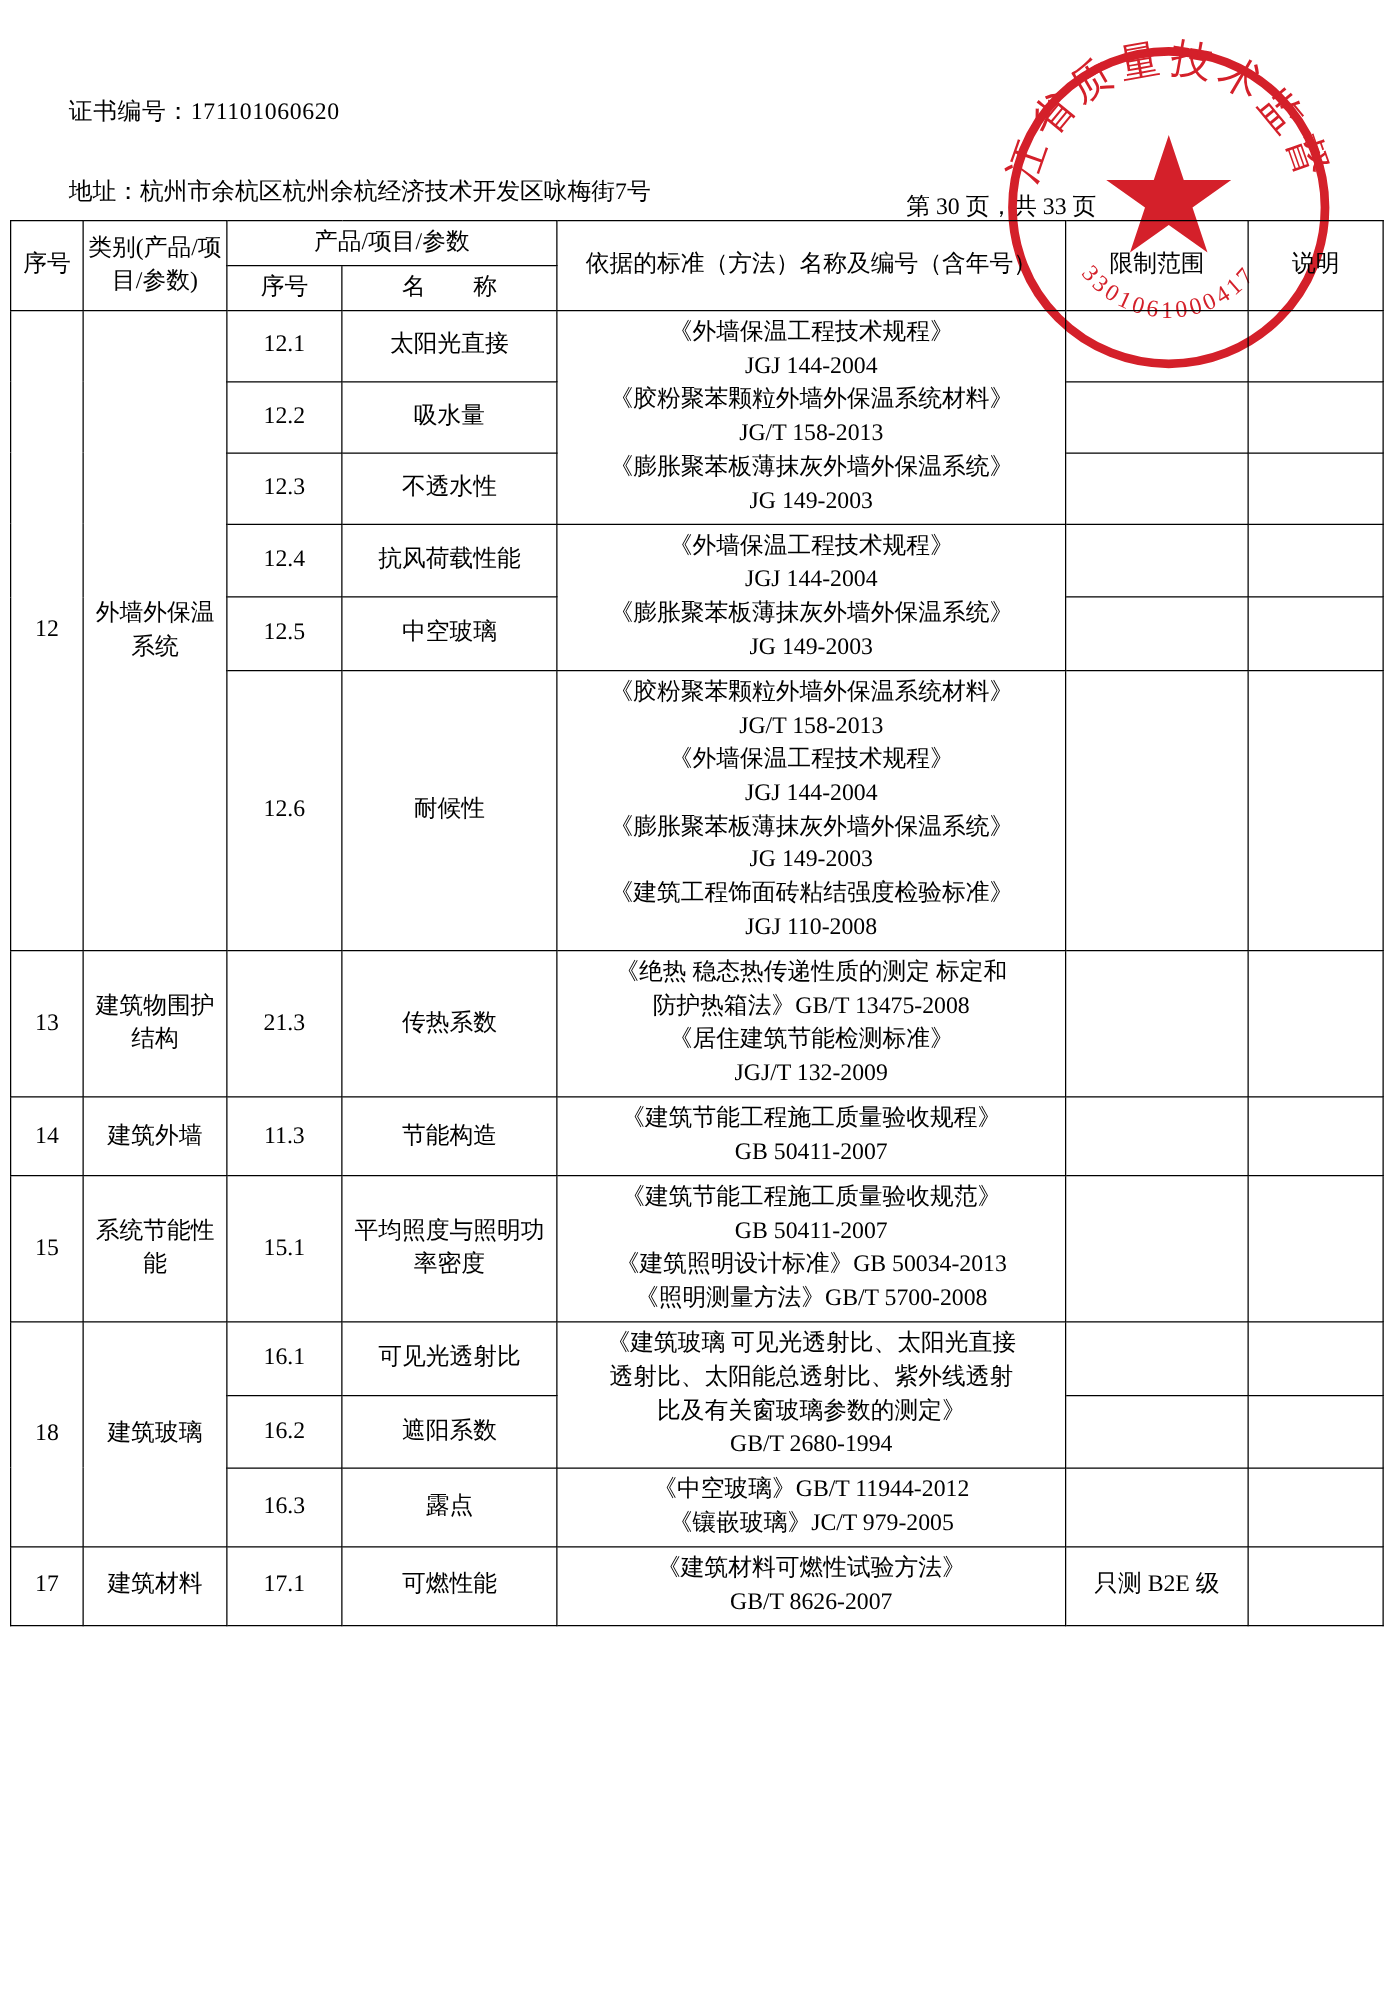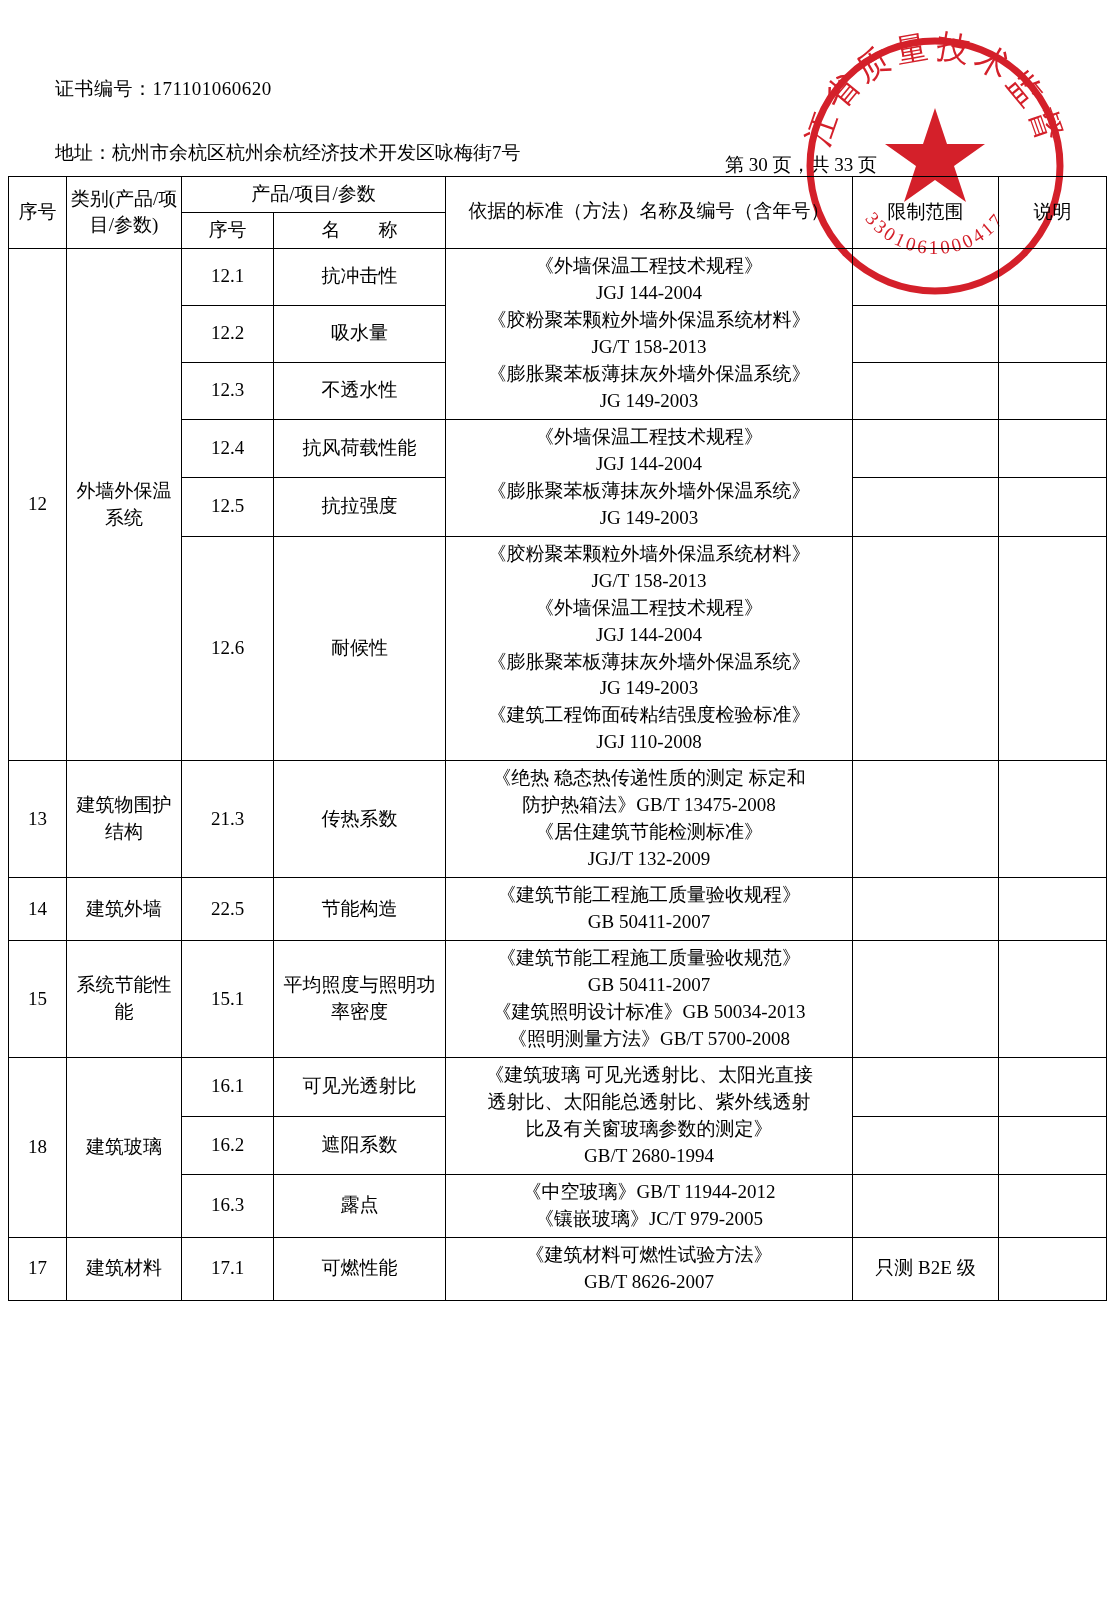--- a/index.html
+++ b/index.html
@@ -81,21 +81,20 @@
     padding-left: 8px;
   }
   .hdr-prodlabel {
     font-size: 19px;
     text-align: left;
     padding-left: 8px;
   }
   .hdr-std {
     font-size: 19px;
     line-height: 1.45;
-    font-family: Liberation Mono, monospace;
   }
   .std-cell {
     line-height: 1.5;
     font-size: 19px;
   }
 
   
   .seal {
     position: absolute;
     left: 795px;
@@ -157,21 +156,21 @@
       <tr>
         <th>序号</th>
         <th>名　　称</th>
       </tr>
     </thead>
     <tbody>
         <tr>
           <td rowspan="6">12</td>
           <td rowspan="6">外墙外保温系统</td>
           <td>12.1</td>
-          <td>抗冲击性</td>
+          <td>太阳光直接</td>
           <td class="std-cell" rowspan="3">
             <div>《外墙保温工程技术规程》</div>
             <div>JGJ 144-2004</div>
             <div>《胶粉聚苯颗粒外墙外保温系统材料》</div>
             <div>JG/T 158-2013</div>
             <div>《膨胀聚苯板薄抹灰外墙外保温系统》</div>
             <div>JG 149-2003</div>
           </td>
           <td></td>
           <td></td>
@@ -195,21 +194,21 @@
             <div>《外墙保温工程技术规程》</div>
             <div>JGJ 144-2004</div>
             <div>《膨胀聚苯板薄抹灰外墙外保温系统》</div>
             <div>JG 149-2003</div>
           </td>
           <td></td>
           <td></td>
         </tr>
         <tr>
           <td>12.5</td>
-          <td>抗拉强度</td>
+          <td>中空玻璃</td>
           <td></td>
           <td></td>
         </tr>
         <tr>
           <td>12.6</td>
           <td>耐候性</td>
           <td class="std-cell">
             <div>《胶粉聚苯颗粒外墙外保温系统材料》</div>
             <div>JG/T 158-2013</div>
             <div>《外墙保温工程技术规程》</div>
@@ -232,21 +231,21 @@
             <div>防护热箱法》GB/T 13475-2008</div>
             <div>《居住建筑节能检测标准》</div>
             <div>JGJ/T 132-2009</div>
           </td>
           <td></td>
           <td></td>
         </tr>
         <tr>
           <td rowspan="1">14</td>
           <td rowspan="1">建筑外墙</td>
-          <td>22.5</td>
+          <td>11.3</td>
           <td>节能构造</td>
           <td class="std-cell">
             <div>《建筑节能工程施工质量验收规程》</div>
             <div>GB 50411-2007</div>
           </td>
           <td></td>
           <td></td>
         </tr>
         <tr>
           <td rowspan="1">15</td>

